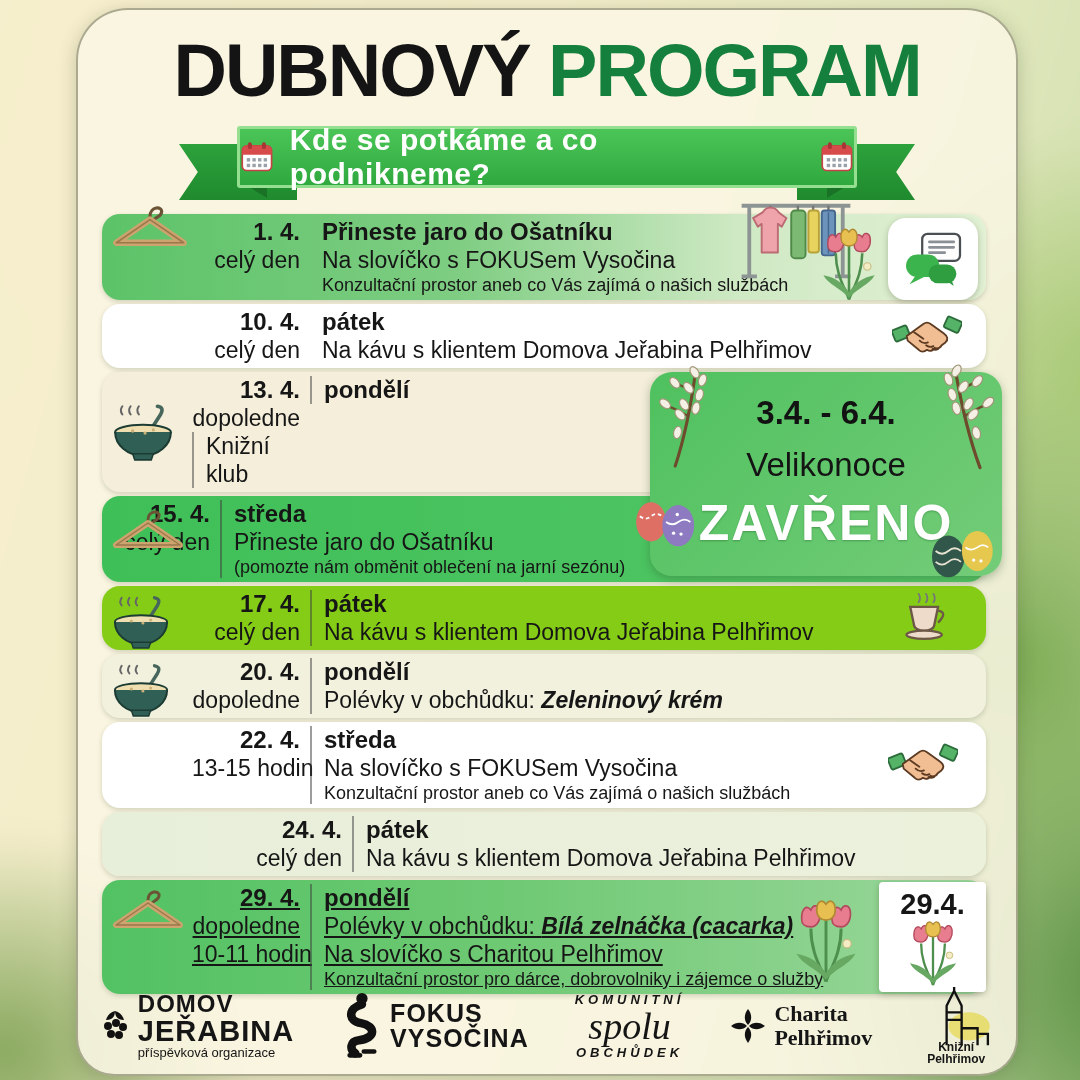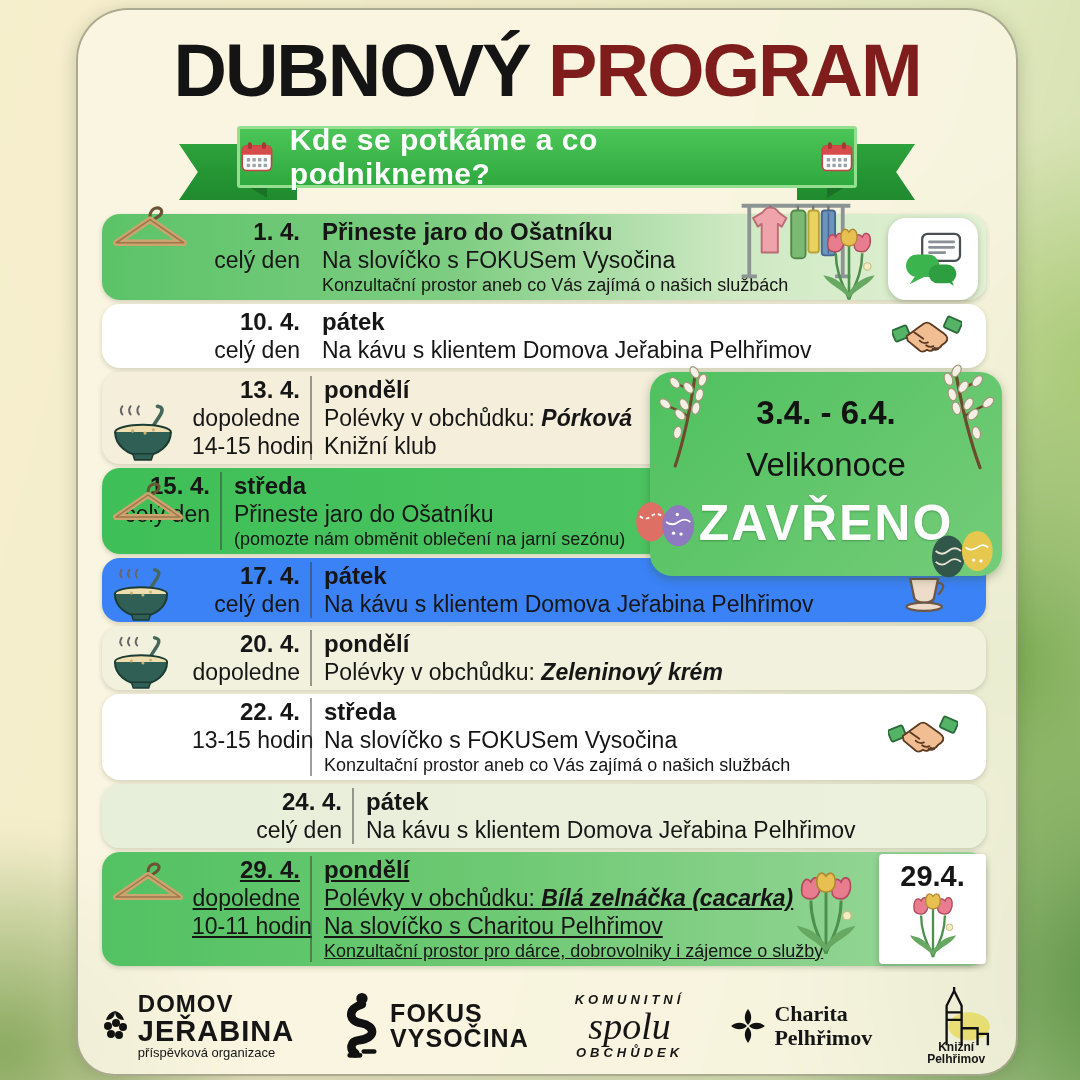--- a/index.html
+++ b/index.html
@@ -19,21 +19,21 @@
   .panel{position:absolute;left:76px;top:8px;width:938px;height:1064px;z-index:1;
     background:rgba(250,246,227,0.87);
     border:2px solid rgba(105,110,78,0.55);
     border-radius:52px 52px 38px 38px;
     box-shadow:0 4px 18px rgba(60,70,40,0.25);}
 
   
   .hdr{position:absolute;top:24px;left:0;right:0;text-align:center;
        font-size:74px;font-weight:bold;letter-spacing:-2px;line-height:1;}
   .hdr .t-black{color:#141414;}
-  .hdr .t-green{color:#7f1d1d;}
+  .hdr .t-green{color:#15803d;}
 
   
   .rib{position:absolute;top:112px;left:0;right:0;height:78px;}
   .rib-bar{position:absolute;left:50%;transform:translateX(-50%);top:4px;width:614px;height:56px;
     background:linear-gradient(180deg,#4cc558,#2fa83e);
     border:3px solid #94df90;border-radius:3px;z-index:3;
     display:flex;align-items:center;justify-content:center;gap:16px;}
   .rib-text{color:#fff;font-size:30px;font-weight:bold;letter-spacing:0.5px;}
   .rib-wing{position:absolute;top:22px;width:118px;height:56px;z-index:1;
     background:linear-gradient(180deg,#2da23c,#1f8a2e);}
@@ -55,21 +55,21 @@
   .cr{padding-left:12px;font-size:23px;line-height:28px;}
   .cr.b{font-weight:bold;font-size:24px;}
   .cr.sm,.cl.sm{font-size:18px;line-height:22px;}
   .row.div .cr{border-left:2px solid rgba(60,60,60,0.5);}
   .em{font-weight:bold;font-style:italic;}
 
   .r1{background:linear-gradient(90deg,#5cc368 0%,#7ecd82 40%,#cfe9c4 72%,#e2f1d4 100%);}
   .r2{background:#ffffff;}
   .r3{background:#f4eeda;}
   .r4{background:linear-gradient(90deg,#3fbf58,#53c766);flex-direction:column;}
-  .r5{background:#3b82f6;}
+  .r5{background:#84cc16;}
   .r6{background:#f1f1de;}
   .r7{background:#ffffff;}
   .r8{background:linear-gradient(90deg,#e7eeda,#ecf1dc);gap:42px;}
   .r9{background:linear-gradient(90deg,#52c263 0%,#6ec973 45%,#9bd79c 100%);text-decoration:underline;}
 
   .deco{position:absolute;z-index:3;}
 
   .chat-badge{position:absolute;right:8px;top:4px;width:90px;height:82px;background:#fff;
     border-radius:18px;box-shadow:0 2px 6px rgba(60,70,40,.3);display:flex;align-items:center;justify-content:center;}
 
@@ -328,21 +328,20 @@
     <div class="row r3 div">
       <div class="icon-col">
         <svg width="66" height="62" style="top:24px">
             <use href="#s-soup"></use>
           </svg>
       </div>
       <div class="body">
         <div class="cl date">13. 4.</div>
         <div class="cr b">pondělí</div>
         <div class="cl">dopoledne</div>
-        <div class="cr"><span>Polévky v obchůdku: </span><span class="em">Pórková</span></div>
         <div class="cl">14-15 hodin</div>
         <div class="cr">Knižní klub</div>
         <div class="cl"></div>
       </div>
     </div>
 
     <div class="row r4 div">
       <div class="icon-col">
         <svg width="76" height="50" style="top:6px">
             <use href="#s-hanger"></use>

